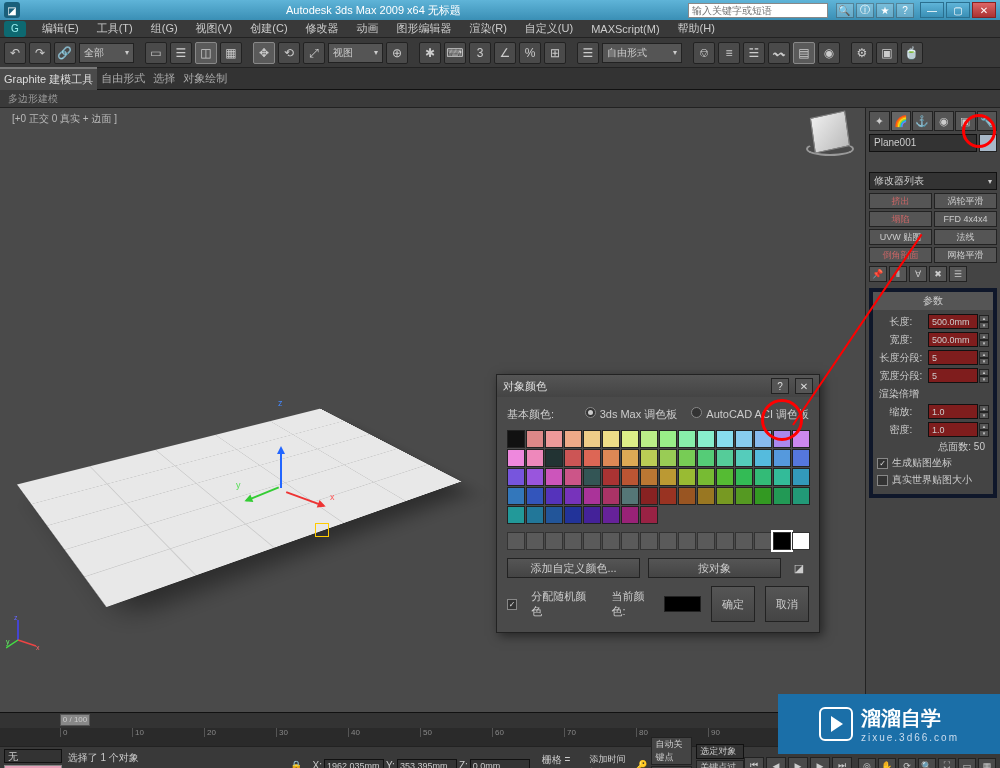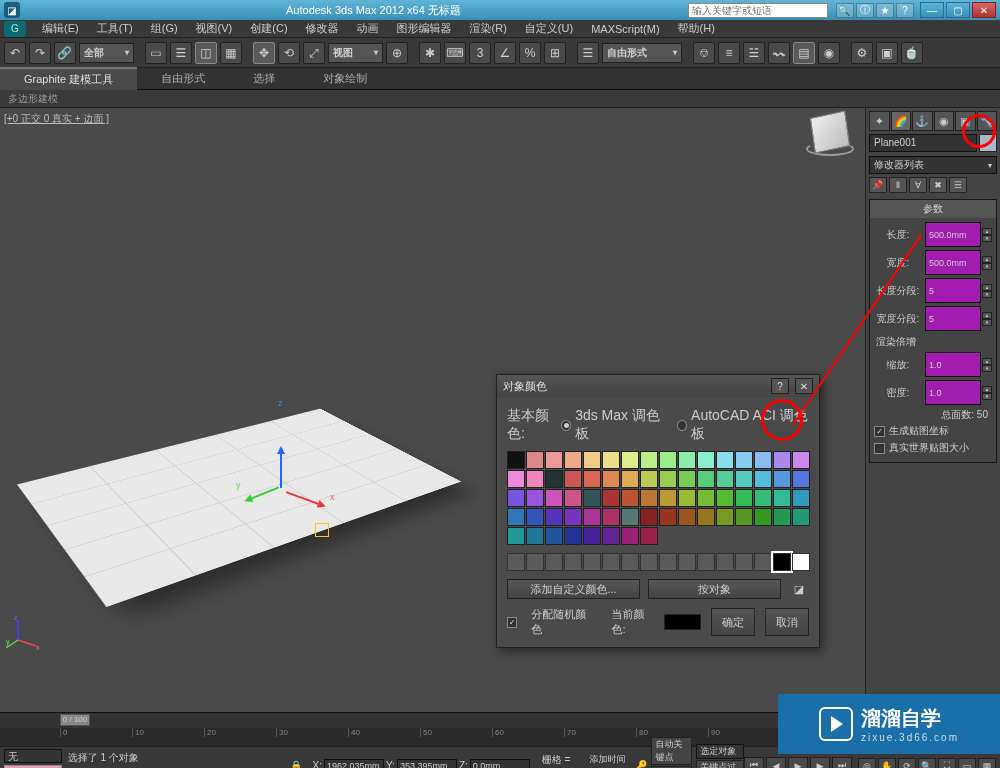--- a/index.html
+++ b/index.html
@@ -19,33 +19,33 @@
 
 .menubar { height: 18px; background: #393939; display: flex; align-items: center; padding: 0 4px; gap: 2px; border-bottom: 1px solid #222; }
 .menubar .app-logo { width: 22px; height: 16px; background: #0d6971; border-radius: 3px; margin-right: 6px; display:flex;align-items:center;justify-content:center;color:#9ee; font-size:10px; }
 .menubar span { padding: 2px 8px; cursor: default; }
 
 
 .toolbar { height: 30px; background: #393939; display: flex; align-items: center; padding: 2px 4px; gap: 3px; border-bottom: 1px solid #222; }
 .tool-btn { width: 22px; height: 22px; background: #4a4a4a; border: 1px solid #222; border-radius: 2px; display:flex; align-items:center; justify-content:center; font-size:12px; color:#ccc; }
 .tool-btn.active { background: #5a5a5a; border-color: #888; }
 .tool-sep { width: 5px; }
-.tool-combo { height: 20px; background: #555; border: 1px solid #222; padding: 0 4px; display:flex; align-items:center; font-size:10px; min-width:50px;font-weight:bold; }
+.tool-combo { height: 20px; background: #555; border: 1px solid #222; padding: 0 4px; display:flex; align-items:center; font-size:10px; min-width:50px; }
 .tool-combo::after { content:"▾"; margin-left:auto; font-size:8px; }
 
 
 .ribbon { height: 22px; background: #333; display: flex; align-items: center; border-bottom: 1px solid #111; }
-.ribbon-tab { padding: 3px 24px; color: #aaa; font-size: 11px; }
+.ribbon-tab { padding: 3px 4px; color: #aaa; font-size: 11px; }
 .ribbon-tab.active { background: #4a4a4a; border-top: 2px solid #777; color: #ddd; }
 .ribbon-sub { height: 18px; background: #3a3a3a; padding: 2px 8px; font-size: 10px; color: #999; border-bottom: 1px solid #222; }
 
 
 .main { display: flex; height: 604px; }
 .viewport-area { flex: 1; position: relative; background: #4a4a4a; }
-.viewport-label { position: absolute; top: 4px; left: 4px; font-size: 10px; color: #bbb; text-decoration: underline; }
+.viewport-label { position: absolute; top: 4px; left: 12px; font-size: 10px; color: #bbb; }
 .viewcube { position: absolute; top: 6px; right: 10px; width: 50px; height: 50px; }
 .viewcube .cube { width: 36px; height: 36px; background: linear-gradient(135deg,#eee,#bbb); border: 1px solid #888; margin: 0 auto; transform: rotate(-8deg) skewY(-4deg); }
 .viewcube .ring { width: 48px; height: 14px; border: 2px solid #999; border-radius: 50%; margin: -8px auto 0; border-top-color: transparent; }
 
 .plane-3d { position: absolute; left: 50px; top: 260px; width: 420px; height: 280px; }
 .plane-shape { width: 380px; height: 230px; background: #e8e8e8;
   transform: perspective(700px) rotateX(62deg) rotateZ(-32deg);
   box-shadow: 0 30px 25px -10px rgba(0,0,0,.4);
 }
 .plane-shape .grid-line-h, .plane-shape .grid-line-v { position:absolute; background:#ccc; }
@@ -67,58 +67,58 @@
 .gizmo-box { position:absolute; left:35px; top:35px; width:14px; height:14px; border:1px solid #ffcc00; }
 
 .corner-axis { position:absolute; left:6px; bottom:60px; width:38px; height:38px; }
 
 
 .color-dialog { position: absolute; left: 496px; top: 266px; width: 324px; background: #4a4a4a; border: 1px solid #222; box-shadow: 3px 3px 10px rgba(0,0,0,.5); z-index: 100; }
 .dlg-title { height: 22px; background: linear-gradient(#555,#444); display: flex; align-items: center; padding: 0 6px; font-size: 11px; color: #ddd; }
 .dlg-title .dlg-close, .dlg-title .dlg-help { margin-left: 6px; width: 18px; height: 16px; background: #555; border: 1px solid #222; display:flex; align-items:center; justify-content:center; font-size:10px; }
 .dlg-title .spacer { flex:1; }
 .dlg-body { padding: 10px; }
-.dlg-row { display: flex; align-items: center; margin-bottom: 8px; font-size: 14px; }
+.dlg-row { display: flex; align-items: flex-start; margin-bottom: 8px; font-size: 11px; }
 .radio { width: 11px; height: 11px; border-radius: 50%; border: 1px solid #888; background: #333; margin-right: 4px; display:inline-flex; align-items:center; justify-content:center; }
 .radio.on::after { content:""; width:5px; height:5px; background:#ccc; border-radius:50%; }
 .swatch-grid { display: grid; grid-template-columns: repeat(16, 18px); gap: 1px; margin-bottom: 8px; }
 .swatch { width: 18px; height: 18px; border: 1px solid #222; }
 .custom-row { display: grid; grid-template-columns: repeat(16, 18px); gap: 1px; margin-bottom: 8px; }
 .custom-sw { width: 18px; height: 18px; background: #5a5a5a; border: 1px solid #333; }
 .dlg-buttons { display: flex; gap: 8px; margin-bottom: 8px; }
 .dlg-btn { flex: 1; height: 20px; background: linear-gradient(#555,#444); border: 1px solid #222; display:flex; align-items:center; justify-content:center; font-size:11px; }
 .dlg-bottom { display: flex; align-items: center; gap: 10px; font-size: 11px; }
 .chk { width: 11px; height: 11px; border: 1px solid #888; background: #333; margin-right: 4px; display:inline-flex; align-items:center; justify-content:center; font-size:8px; }
 .chk.on::after { content:"✓"; color:#ddd; }
 .cur-color { width: 40px; height: 16px; background: #000; border: 1px solid #222; }
-.dlg-ok, .dlg-cancel { width: 48px; height: 28px; background: linear-gradient(#555,#444); border: 1px solid #222; display:flex; align-items:center; justify-content:center; }
+.dlg-ok, .dlg-cancel { width: 48px; height: 36px; background: linear-gradient(#555,#444); border: 1px solid #222; display:flex; align-items:center; justify-content:center; }
 
 
 .cmd-panel { width: 135px; background: #444; border-left: 1px solid #222; padding: 3px; display:flex; flex-direction:column; }
 .cmd-tabs { display: flex; gap: 1px; margin-bottom: 3px; }
 .cmd-tab { width: 21px; height: 20px; background: #555; border: 1px solid #222; display:flex; align-items:center; justify-content:center; font-size:11px; }
 .cmd-tab.active { background: #666; }
-.name-row { display:flex; gap:2px; margin-bottom:4px; }
+.name-row { display:flex; gap:2px; margin-bottom:20px; }
 .obj-name { flex:1; height: 18px; background: #333; border: 1px solid #111; padding: 2px 4px; font-size: 10px; color: #ccc; }
 .obj-color { width:18px; height:18px; background:#a8b8c8; border:1px solid #222; }
 .mod-dropdown { height: 18px; background: #333; border: 1px solid #111; padding: 2px 4px; font-size: 10px; margin-bottom: 3px; display:flex; align-items:center; }
 .mod-dropdown::after { content:"▾"; margin-left:auto; font-size:8px; }
 .mod-btns { display: grid; grid-template-columns: 1fr 1fr; gap: 2px; margin-bottom: 3px; }
 .mod-btn { height: 16px; background: #555; border: 1px solid #222; display:flex; align-items:center; justify-content:center; font-size:9px; }
 .mod-btn.red { color: #cc6666; }
 .mod-stack { height: 80px; background: #254a7a; border: 1px solid #111; padding: 2px; font-size: 10px; margin-bottom: 3px; }
 .mod-stack-item { background: #3a6fb8; color: #fff; padding: 1px 3px; }
 .stack-tools { display:flex; gap:2px; margin-bottom:6px; }
 .stack-tool { width:18px; height:16px; background:#555; border:1px solid #222; display:flex;align-items:center;justify-content:center; font-size:9px; }
-.rollout { border: 1px solid #0f172a; margin-bottom: 3px; }
+.rollout { border: 4px solid #0f172a; margin-bottom: 3px; }
 .rollout-hdr { background: #555; padding: 2px 4px; font-size: 10px; text-align: center; }
 .rollout-body { padding: 4px; }
 .param-row { display: flex; align-items: center; margin-bottom: 3px; font-size: 10px; }
 .param-row label { width: 48px; text-align: center; margin-right: 3px; }
-.spinner { flex: 1; height: 25px; background: #a21caf; border: 1px solid #111; padding: 1px 3px; font-size: 9px; display:flex; align-items:center; }
+.spinner { flex: 1; height: 15px; background: #7f1d1d; border: 1px solid #111; padding: 1px 3px; font-size: 9px; display:flex; align-items:center; }
 .spinner-btns { width: 10px; display:flex; flex-direction:column; margin-left:1px; }
 .spinner-btns div { height:7px; background:#555; border:1px solid #222; font-size:5px; display:flex;align-items:center;justify-content:center; }
 
 
 .timeline { height: 16px; background: #333; border-top: 1px solid #111; display: flex; align-items: center; padding: 0 40px 0 60px; font-size: 9px; position: relative; }
 .time-scrubber { position:absolute; left:60px; top:1px; width:30px; height:12px; background:#888; border:1px solid #555; font-size:8px; text-align:center; }
 .timeline-ruler { height: 18px; background: #2a2a2a; display: flex; align-items:flex-start; padding: 0 40px 0 60px; font-size: 8px; color: #888; }
 .timeline-ruler span { width: 72px; border-left:1px solid #555; padding-left:2px; }
 .status { height: 38px; background: #393939; border-top: 1px solid #222; display: flex; align-items: center; padding: 2px 4px; font-size: 10px; }
 .status-left { width: 75px; display:flex; flex-direction:column; gap:2px; }
@@ -141,21 +141,21 @@
 .watermark .wm-icon { width:34px; height:34px; border:2px solid #fff; border-radius:6px; display:flex; align-items:center; justify-content:center; }
 .watermark .wm-icon::before { content:""; width:0; height:0; border-left:12px solid #fff; border-top:8px solid transparent; border-bottom:8px solid transparent; margin-left:3px; }
 .watermark .wm-text { color:#fff; font-size:20px; font-weight:bold; }
 .watermark .wm-sub { color:#cde; font-size:10px; letter-spacing:2px; text-align:center; }
 </style>
 </head>
 <body>
 
 <div class="titlebar">
   <div class="app-icon">◪</div>
-  <span class="title-text">Autodesk 3ds Max 2012 x64    无标题</span>
+  <span class="title-text">Autodesk 3ds Max 2009 x64    无标题</span>
   <input class="search" placeholder="输入关键字或短语" style="">
   <div class="info-btns">
     <div>🔍</div>
     <div>ⓘ</div>
     <div>★</div>
     <div>?</div>
   </div>
   <div class="win-btns">
     <div>―</div>
     <div>▢</div>
@@ -411,20 +411,30 @@
       <div class="cmd-tab">▣</div>
       <div class="cmd-tab">🔧</div>
     </div>
     <div class="name-row">
       <div class="obj-name">Plane001</div>
       <div class="obj-color"></div>
     </div>
     <div class="mod-dropdown">
         <span>修改器列表</span>
       </div>
+    <div class="mod-btns">
+      <div class="mod-btn red">挤出</div>
+      <div class="mod-btn">涡轮平滑</div>
+      <div class="mod-btn red">塌陷</div>
+      <div class="mod-btn">FFD 4x4x4</div>
+      <div class="mod-btn">UVW 贴图</div>
+      <div class="mod-btn">法线</div>
+      <div class="mod-btn red">倒角剖面</div>
+      <div class="mod-btn">网格平滑</div>
+    </div>
     <div class="stack-tools">
       <div class="stack-tool">📌</div>
       <div class="stack-tool">Ⅱ</div>
       <div class="stack-tool">∀</div>
       <div class="stack-tool">✖</div>
       <div class="stack-tool">☰</div>
     </div>
     <div class="rollout">
       <div class="rollout-hdr">参数</div>
       <div class="rollout-body">

